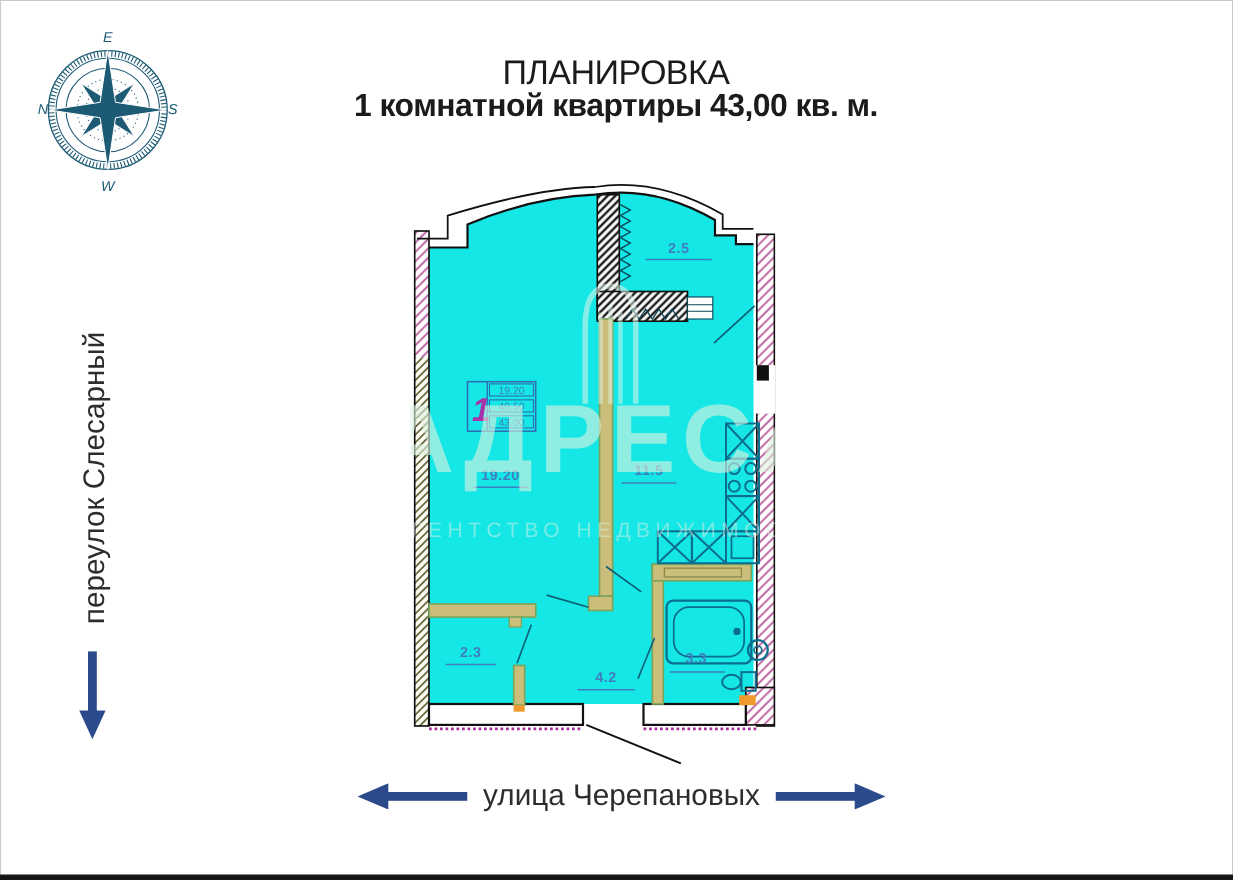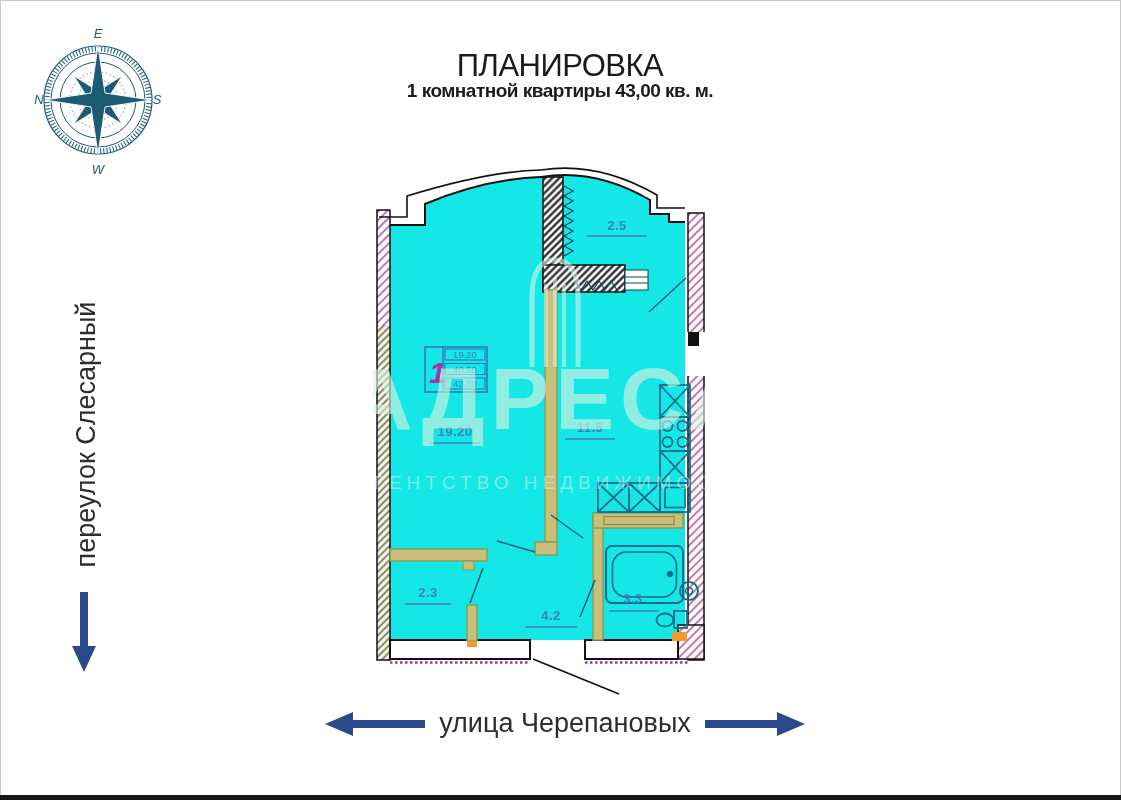--- a/index.html
+++ b/index.html
@@ -4,21 +4,21 @@
 <style>
   html,body{margin:0;padding:0;background:#e8e8e8;}
   .page{
     position:relative; width:1121px; height:800px; background:#ffffff;
     overflow:hidden; font-family:"Liberation Sans", sans-serif;
     box-shadow: inset 0 0 0 1px #c9c9c9;
   }
   .bottom-strip{position:absolute;left:0;bottom:0;width:100%;height:5px;background:#161616;}
   .title-block{position:absolute;left:290px;top:50px;width:540px;text-align:center;color:#1b1b1b;}
   .title-line1{font-size:31px;font-weight:normal;letter-spacing:-0.5px;line-height:1.0;}
-  .title-line2{font-size:19px;font-weight:bold;letter-spacing:-0.5px;line-height:1.1;}
+  .title-line2{font-size:29px;font-weight:bold;letter-spacing:-0.5px;line-height:1.1;}
   .street-left{
     position:absolute;left:-74px;top:419px;width:320px;text-align:center;
     transform:rotate(-90deg);font-size:27px;color:#2d2d2d;white-space:nowrap;
   }
   .street-bottom{
     position:absolute;left:325px;top:708px;width:480px;display:flex;
     align-items:center;justify-content:center;gap:14px;color:#2d2d2d;
   }
   .street-bottom .txt{font-size:27px;white-space:nowrap;text-align:center;}
   .compass{position:absolute;left:33px;top:12px;}

